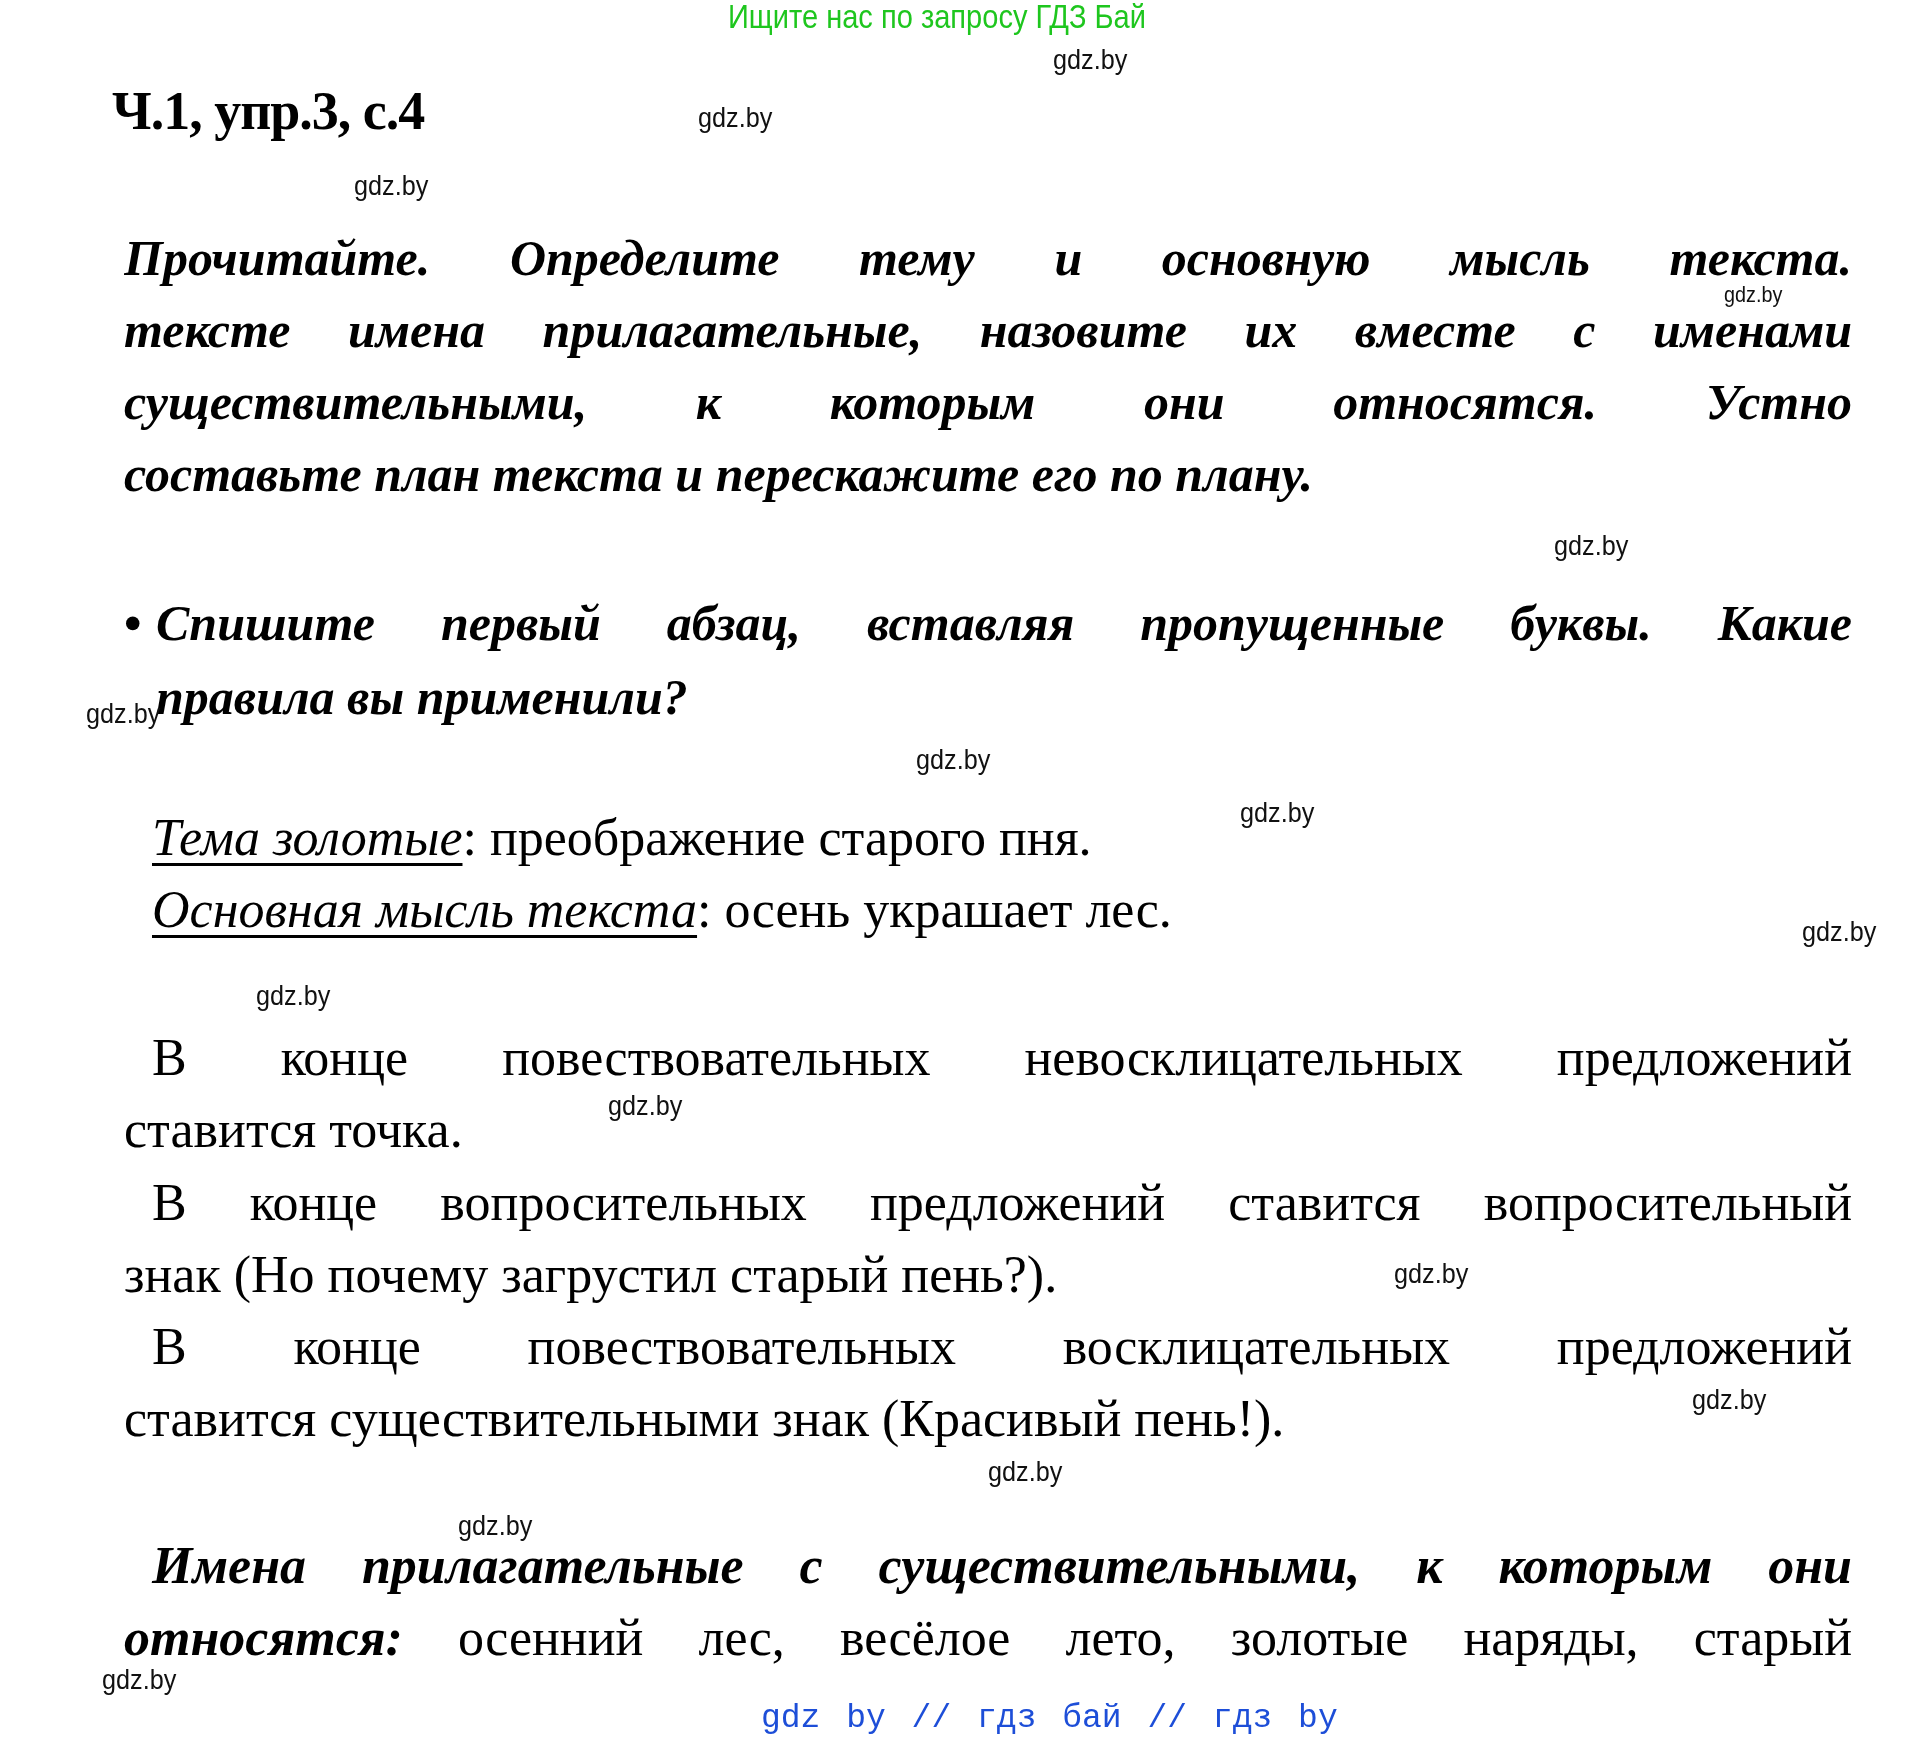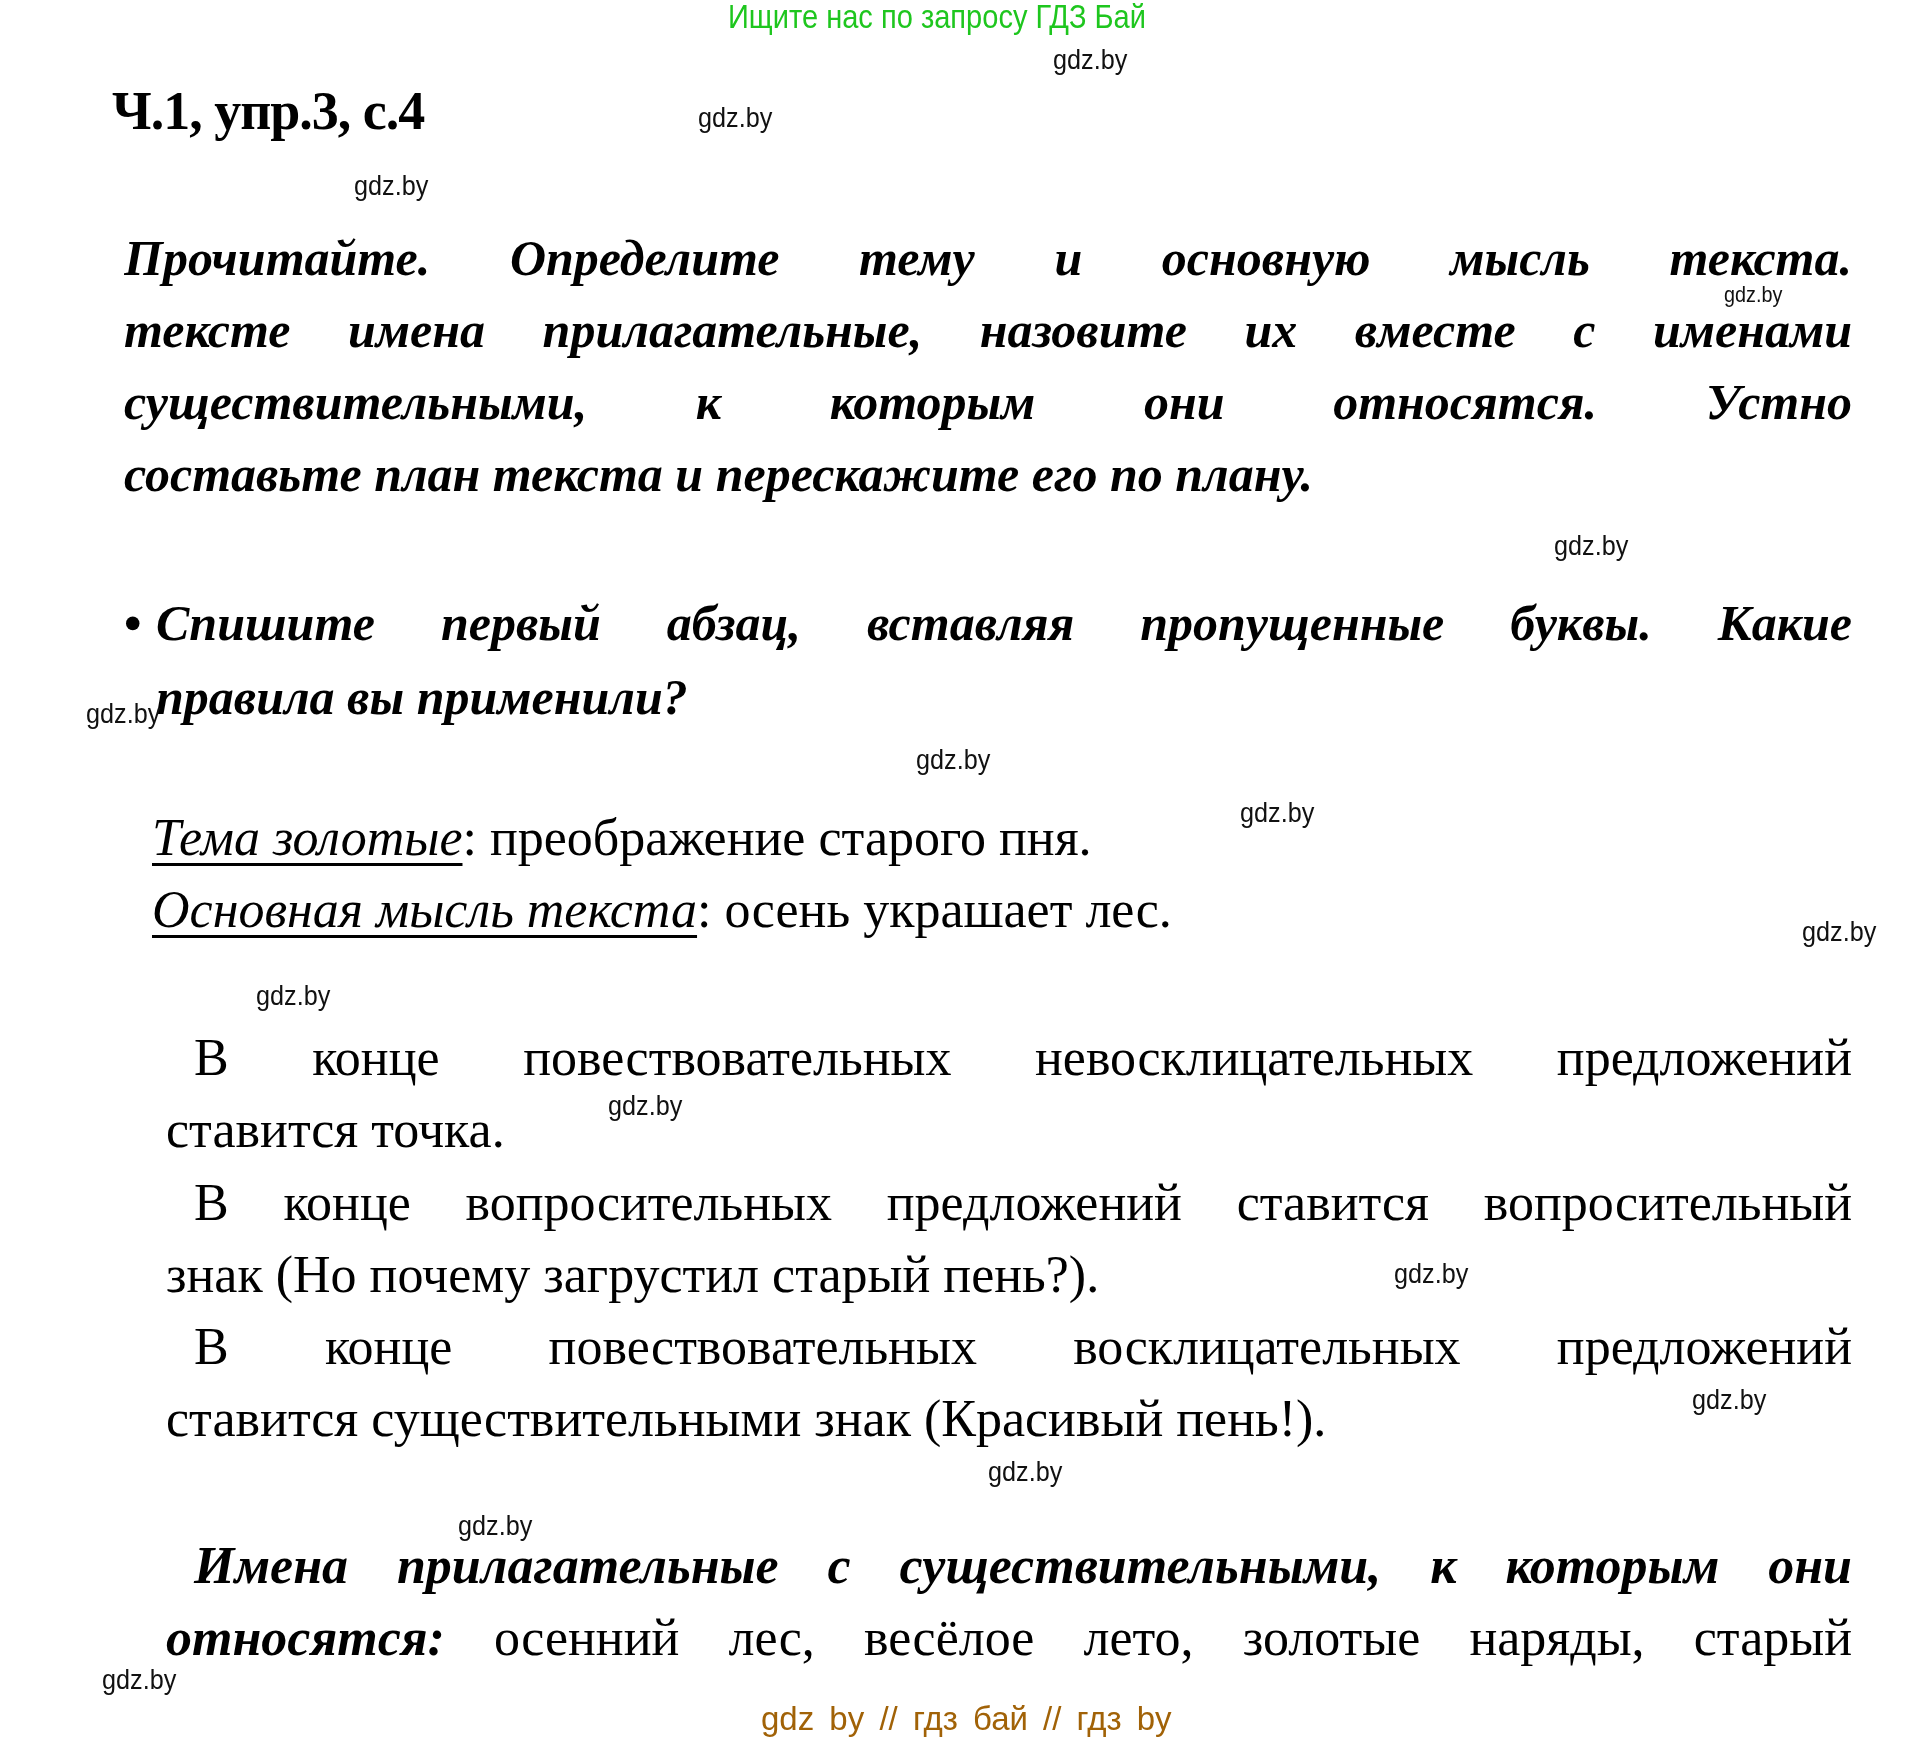--- a/index.html
+++ b/index.html
@@ -12,23 +12,23 @@
   .task{position:absolute;left:124px;width:1728px;font-family:"Liberation Serif",serif;font-weight:bold;font-style:italic;font-size:50px;line-height:72px;}
   .jline{display:block;text-align:justify;text-align-last:justify;height:72px;overflow:hidden;white-space:nowrap;}
   .jline.last{text-align-last:left;}
   .bullet-row{position:absolute;left:124px;width:1728px;font-weight:bold;font-style:italic;font-size:50px;line-height:74px;}
   .bullet-row .dot{position:absolute;left:0;top:0;font-style:normal;}
   .bullet-row .btext{display:block;margin-left:32px;text-align:justify;text-align-last:justify;white-space:nowrap;}
   .bullet-row .btext.last{text-align-last:left;}
   .ans{position:absolute;font-family:"Liberation Serif",serif;font-size:52px;white-space:nowrap;}
   .ans .label{font-style:italic;text-decoration:underline;text-decoration-thickness:3px;text-underline-offset:8px;}
   .body{position:absolute;left:124px;width:1728px;font-family:"Liberation Serif",serif;font-size:52px;line-height:72px;}
-  .body .jline{height:72px;margin-left:42px;}
+  .body .jline{height:72px;}
   .ital-b{font-weight:bold;font-style:italic;}
-  .footer{left:761px;top:1700px;font-family:Liberation Sans, sans-serif;font-size:33px;color:#a16207;word-spacing:6px;}
+  .footer{left:761px;top:1700px;font-family:Liberation Mono, monospace;font-size:33px;color:#1d4ed8;word-spacing:6px;}
 </style>
 </head>
 <body>
 
 <div class="abs promo">Ищите нас по запросу ГДЗ Бай</div>
 
 <div class="abs title">Ч.1, упр.3, с.4</div>
 
 <div class="task" style="top:222px;">
   <span class="jline">Прочитайте. Определите тему и основную мысль текста.</span>

